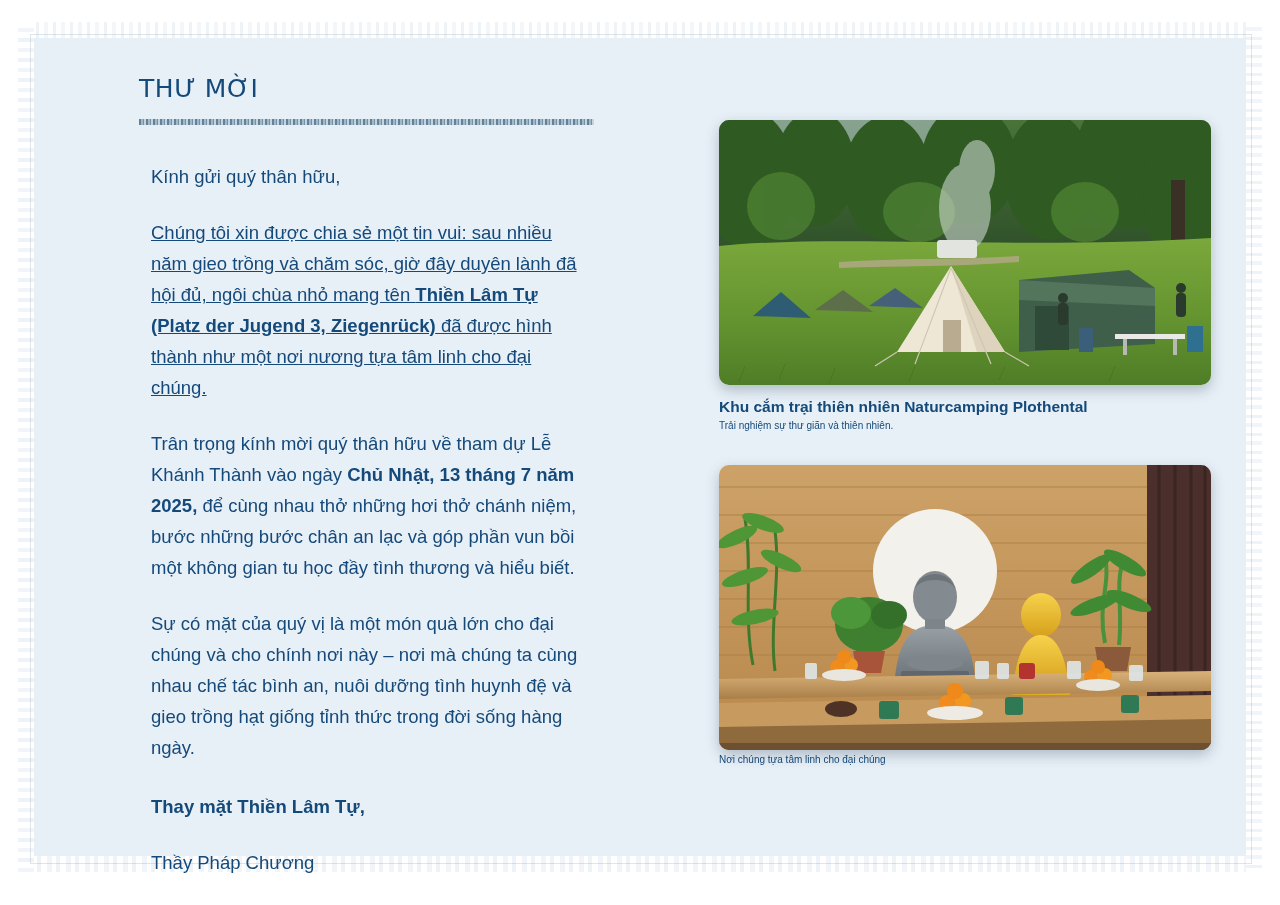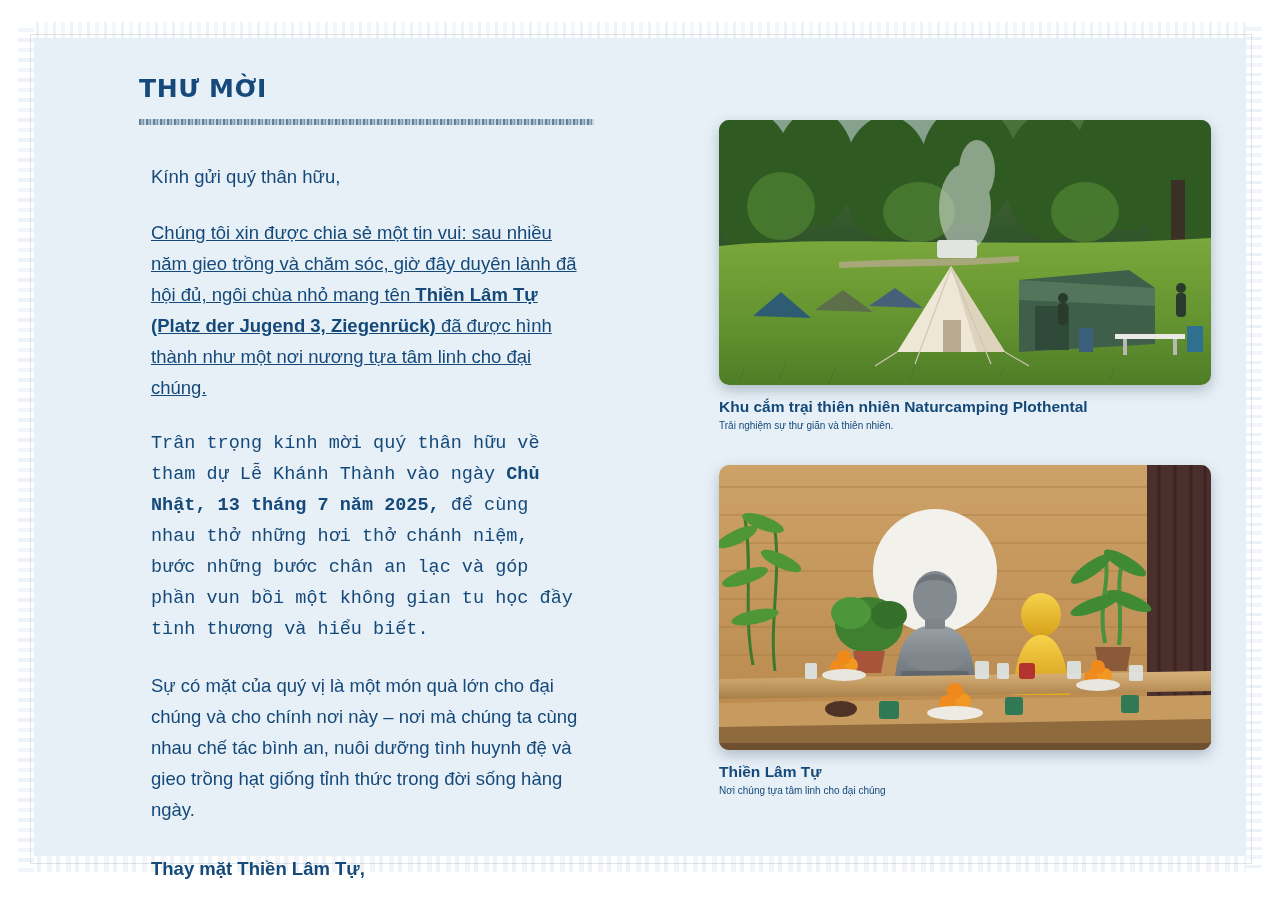--- a/index.html
+++ b/index.html
@@ -82,21 +82,21 @@
 
   
   .left-col {
     position: absolute;
     left: 139px;
     top: 74px;
     width: 455px;
   }
   .title {
     font-family: "DejaVu Sans", sans-serif;
-    font-weight: bold;
+    font-weight: normal;
     font-size: 25px;
     letter-spacing: 0.6px;
     color: #14497a;
     margin: 0;
   }
   .rule {
     margin-top: 16px;
     width: 455px;
     height: 6px;
     background:
@@ -109,21 +109,21 @@
   }
   .para {
     margin: 12px;
     color: #14497a;
     font-size: 18.5px;
     line-height: 31px;
     font-family: "Liberation Sans", sans-serif;
   }
   .p-greeting { margin-top: 36px; }
   .p-body1 { margin-top: 25px; text-decoration: underline; }
-  .p-body2 { margin-top: 25px; font-family: Liberation Mono, monospace; }
+  .p-body2 { margin-top: 25px; }
   .p-body3 { margin-top: 25px; }
   .p-sign1 { margin-top: 28px; font-weight: bold; }
   .p-sign2 { margin-top: 2px; }
   .p-sign3 { margin-top: 25px; }
   .b { font-weight: bold; }
 
   
   .right-col {
     position: absolute;
     left: 719px;
@@ -411,18 +411,17 @@
 
           <rect x="160" y="236" width="20" height="18" rx="3" fill="#2f7a54"></rect>
           <rect x="286" y="232" width="18" height="18" rx="3" fill="#2f7a54"></rect>
           <rect x="402" y="230" width="18" height="18" rx="3" fill="#2f7a54"></rect>
 
           <ellipse cx="122" cy="244" rx="16" ry="8" fill="#4e3226"></ellipse>
 
           <rect x="0" y="278" width="492" height="7" fill="#6d5030"></rect>
         </svg>
       </div>
-      <p class="cap-title">Thiền Lâm Tự</p>
       <p class="cap-sub">Nơi chúng tựa tâm linh cho đại chúng</p>
     </div>
 
   </div>
 </div>
 
 </body></html>

